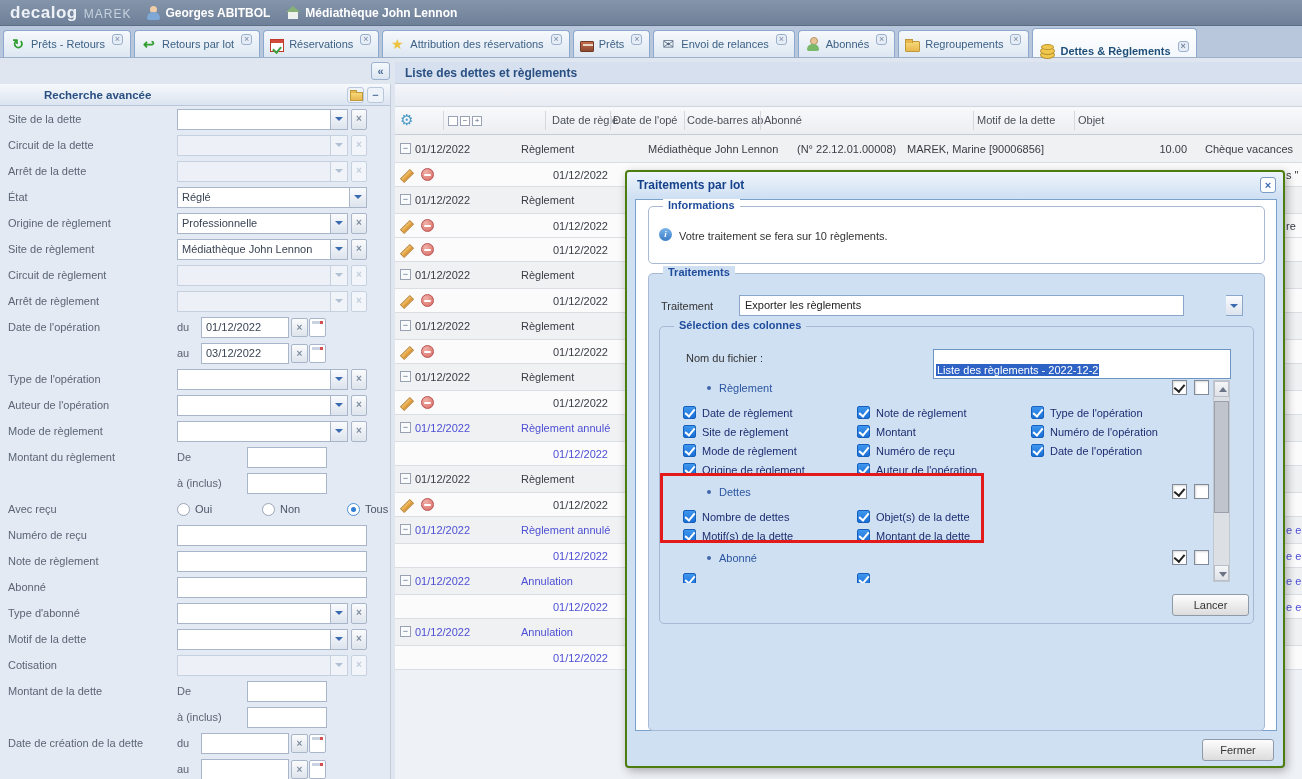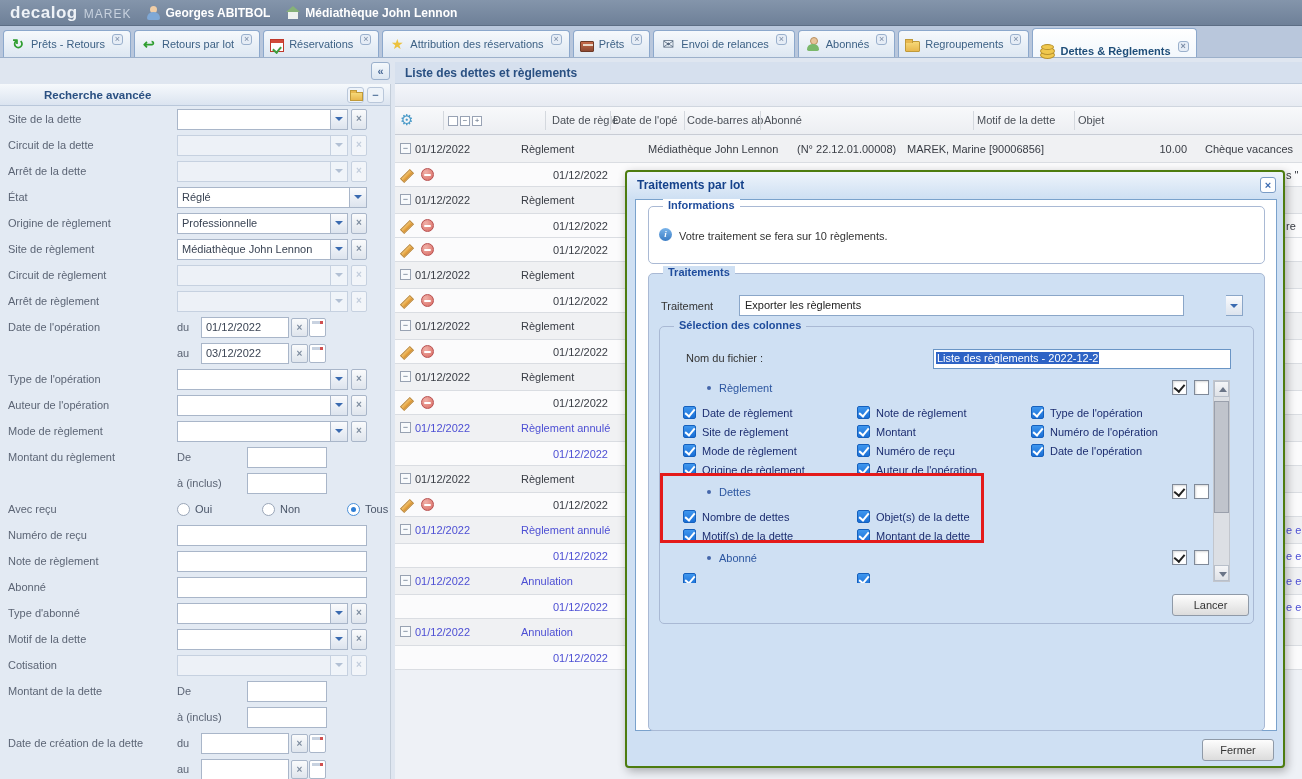--- a/index.html
+++ b/index.html
@@ -150,21 +150,21 @@
        text-align:center; line-height:13px; }
   .info-msg { position:absolute; left:30px; top:23px; color:#333; }
   .f-treat { left:12px; top:73px; width:617px; height:458px; background:#cfe0f3; }
   .f-treat > .legend, .f-cols > .legend { background:#cfe0f3; }
   .t-label { position:absolute; left:12px; top:26px; color:#333; }
   .t-select { position:absolute; left:90px; top:21px; width:504px; height:21px; display:flex;gap:42px; }
   .tsel-val { flex:1; background:#fff; border:1px solid #8aa6c8; padding:3px 5px 0 5px; color:#222; white-space:nowrap; overflow:hidden; }
   .t-select .sel-btn { border-color:#8aa6c8; }
   .f-cols { left:10px; top:52px; width:595px; height:298px; }
   .fn-label { position:absolute; left:26px; top:25px; color:#333; }
-  .fn-input { position:absolute; left:273px; top:22px; width:298px; height:20px; background:#fff; border:1px solid #6a95c5; padding:2px 2px; overflow:hidden; white-space:nowrap; }
+  .fn-input { position:absolute; left:273px; top:22px; width:298px; height:20px; background:#fff; border:1px solid #6a95c5; padding:14px 2px; overflow:hidden; white-space:nowrap; }
   .fn-sel { background:#2e63c5; color:#fff; padding:0 1px; }
   .viewport { position:absolute; left:9px; top:50px; width:542px; height:206px; overflow:hidden; }
   .g-head { position:absolute; left:38px; display:flex; align-items:center; gap:8px; color:#2b55a0; }
   .gh1{top:5px} .gh2{top:109px} .gh3{top:175px}
   .bullet { width:4px; height:4px; border-radius:50%; background:#4466aa; display:inline-block; }
   .pair { position:absolute; width:15px; height:15px; background:#fff; border:1px solid #808a99;
           box-shadow:inset 1px 1px 2px rgba(0,0,0,.15); }
   .p1a{left:503px;top:3px} .p1b{left:525px;top:3px}
   .p2a{left:503px;top:107px} .p2b{left:525px;top:107px}
   .p3a{left:503px;top:173px} .p3b{left:525px;top:173px}

